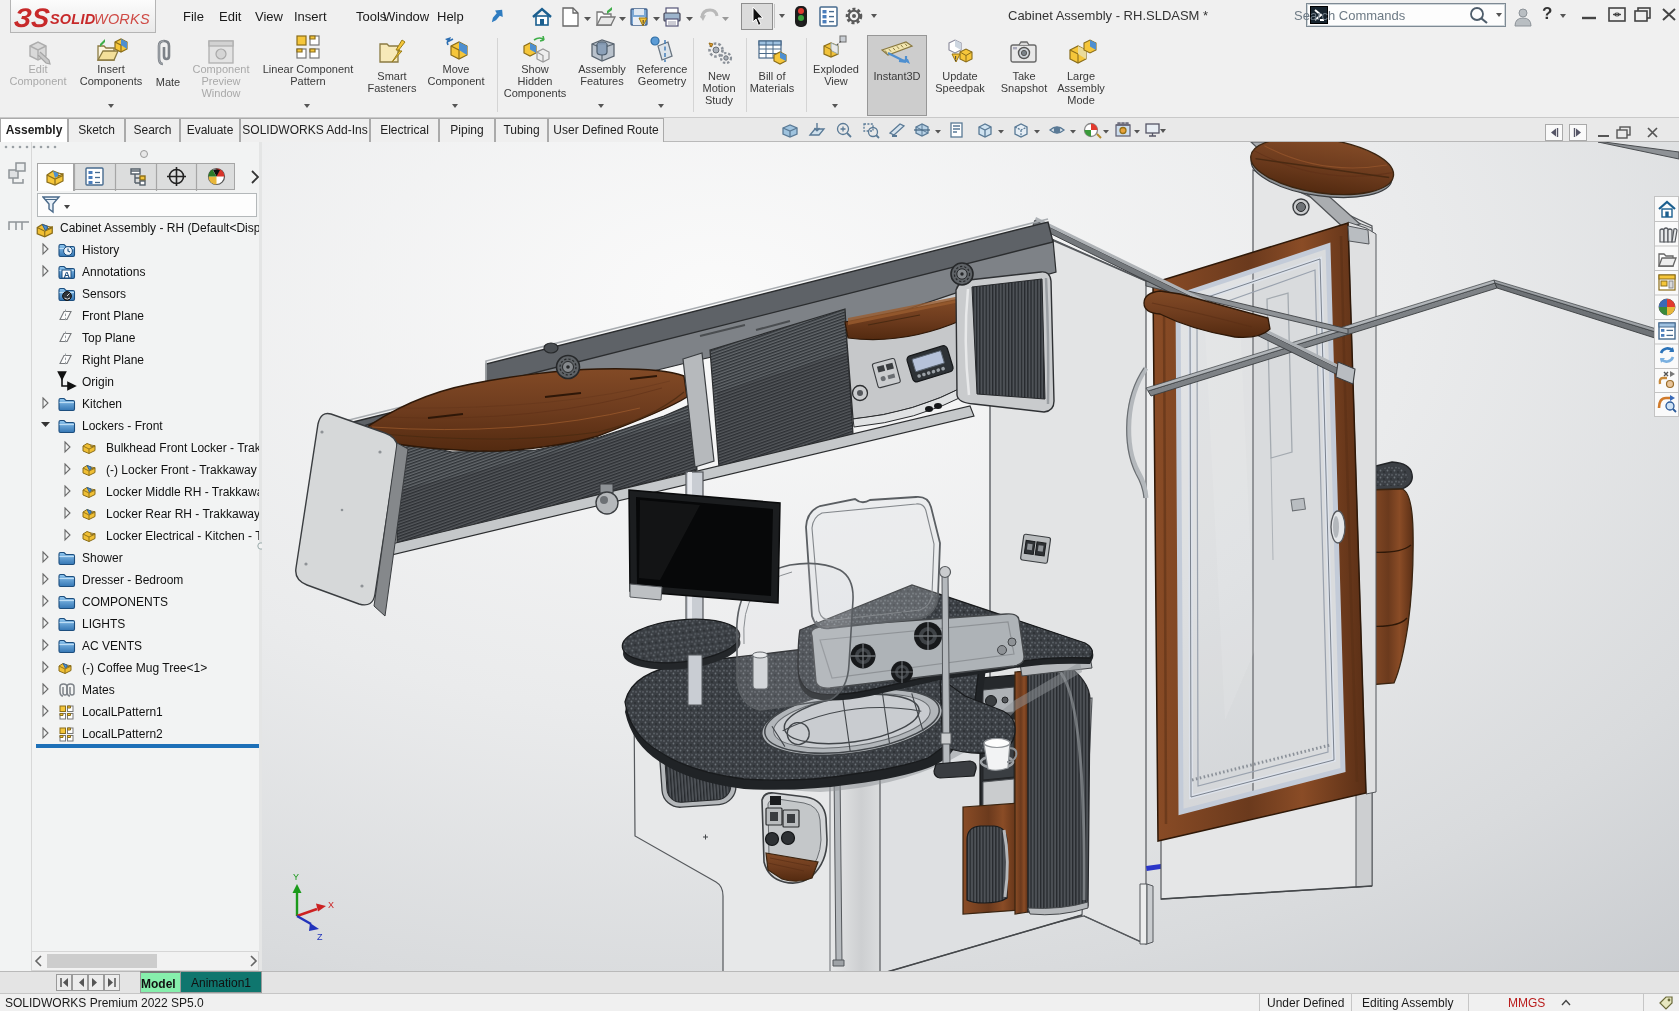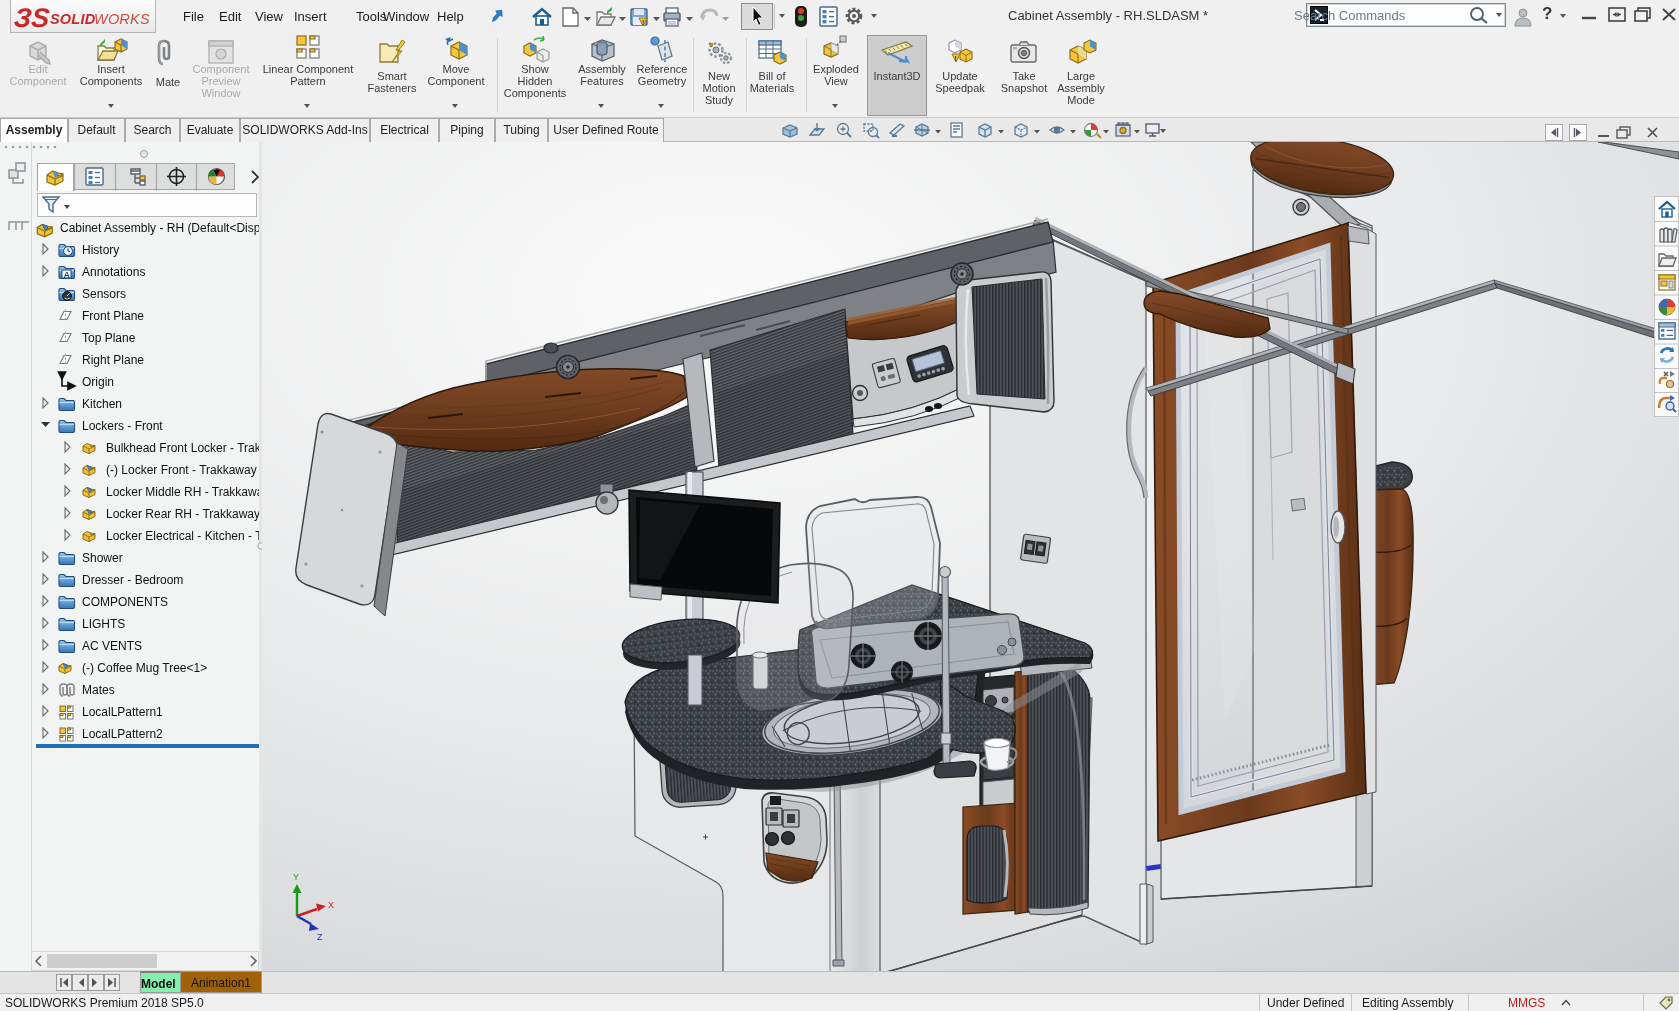--- a/index.html
+++ b/index.html
@@ -318,21 +318,21 @@
       </g>
       <g transform="translate(14,1)">
         <path d="M2 4 L8 1 L14 4 L14 11 L8 14 L2 11 Z" fill="#f5c63a" stroke="#8a6d1a" stroke-width="1.1"></path>
         <path d="M8 1 L14 4 L14 11 L8 7.5 Z" fill="#4e8fd0"></path>
       </g>
     </svg>
   <div class="rl ab" style="left:1050px;top:70px;width:62px">Large<br>Assembly<br>Mode</div>
 
   <div class="ab" style="left:0;top:118px;width:1679px;height:24px;background:#e9e9e9;border-bottom:1px solid #b9b9b9"></div>
   <div class="tab" style="left:0px;width:68px;background:#fff;font-weight:bold;border-bottom:1px solid #fff;height:25px">Assembly</div>
-  <div class="tab" style="left:68px;width:57px">Default</div>
+  <div class="tab" style="left:68px;width:57px">Sketch</div>
   <div class="tab" style="left:125px;width:55px">Search</div>
   <div class="tab" style="left:180px;width:60px">Evaluate</div>
   <div class="tab" style="left:240px;width:130px">SOLIDWORKS Add-Ins</div>
   <div class="tab" style="left:370px;width:69px">Electrical</div>
   <div class="tab" style="left:439px;width:56px">Piping</div>
   <div class="tab" style="left:495px;width:53px">Tubing</div>
   <div class="tab" style="left:548px;width:116px">User Defined Route</div>
   <svg class="ab" style="left:780px;top:121px" width="380" height="20" viewBox="0 0 380 20">
     <g fill="none" stroke="#5a7a96" stroke-width="1.3">
 
@@ -1157,24 +1157,24 @@
     <g fill="#555">
         <path d="M12 4 l-5 4.5 l5 4.5 z"></path>
         <line x1="5" y1="4" x2="5" y2="13" stroke="#555" stroke-width="1.5"></line>
         <path d="M28 4 l-5 4.5 l5 4.5 z"></path>
         <path d="M36 4 l5 4.5 l-5 4.5 z"></path>
         <path d="M52 4 l5 4.5 l-5 4.5 z"></path>
         <line x1="59" y1="4" x2="59" y2="13" stroke="#555" stroke-width="1.5"></line>
       </g>
   </svg>
   <div class="trow" style="left:140px;top:971px;width:55px;background:#86efac;border:1px solid #9a9a9a;border-top:2px solid #7a7a7a;font-weight:bold">Model</div>
-  <div class="trow" style="left:180px;top:971px;width:82px;background:#a16207;border:1px solid #9a9a9a;text-align:center">Animation1</div>
+  <div class="trow" style="left:180px;top:971px;width:82px;background:#0f766e;border:1px solid #9a9a9a;text-align:center">Animation1</div>
 
   <div class="ab" style="left:0;top:993px;width:1679px;height:18px;background:#f0f0f0;border-top:1px solid #c6c6c6"></div>
-  <div class="ab" style="left:5px;top:996px;font-size:12px;color:#1a1a1a">SOLIDWORKS Premium 2018 SP5.0</div>
+  <div class="ab" style="left:5px;top:996px;font-size:12px;color:#1a1a1a">SOLIDWORKS Premium 2022 SP5.0</div>
   <div class="ab" style="left:1259px;top:993px;width:1px;height:18px;background:#c6c6c6"></div>
   <div class="ab" style="left:1267px;top:996px;font-size:12px;color:#1a1a1a">Under Defined</div>
   <div class="ab" style="left:1351px;top:993px;width:1px;height:18px;background:#c6c6c6"></div>
   <div class="ab" style="left:1362px;top:996px;font-size:12px;color:#1a1a1a">Editing Assembly</div>
   <div class="ab" style="left:1468px;top:993px;width:1px;height:18px;background:#c6c6c6"></div>
   <div class="ab" style="left:1508px;top:996px;font-size:12px;color:#b91c1c">MMGS</div>
   <svg class="ab" style="left:1560px;top:999px" width="12" height="8">
       <path d="M2 6 l4 -4.5 l4 4.5" fill="none" stroke="#444" stroke-width="1.4"></path>
     </svg>
   <div class="ab" style="left:1643px;top:993px;width:1px;height:18px;background:#c6c6c6"></div>

